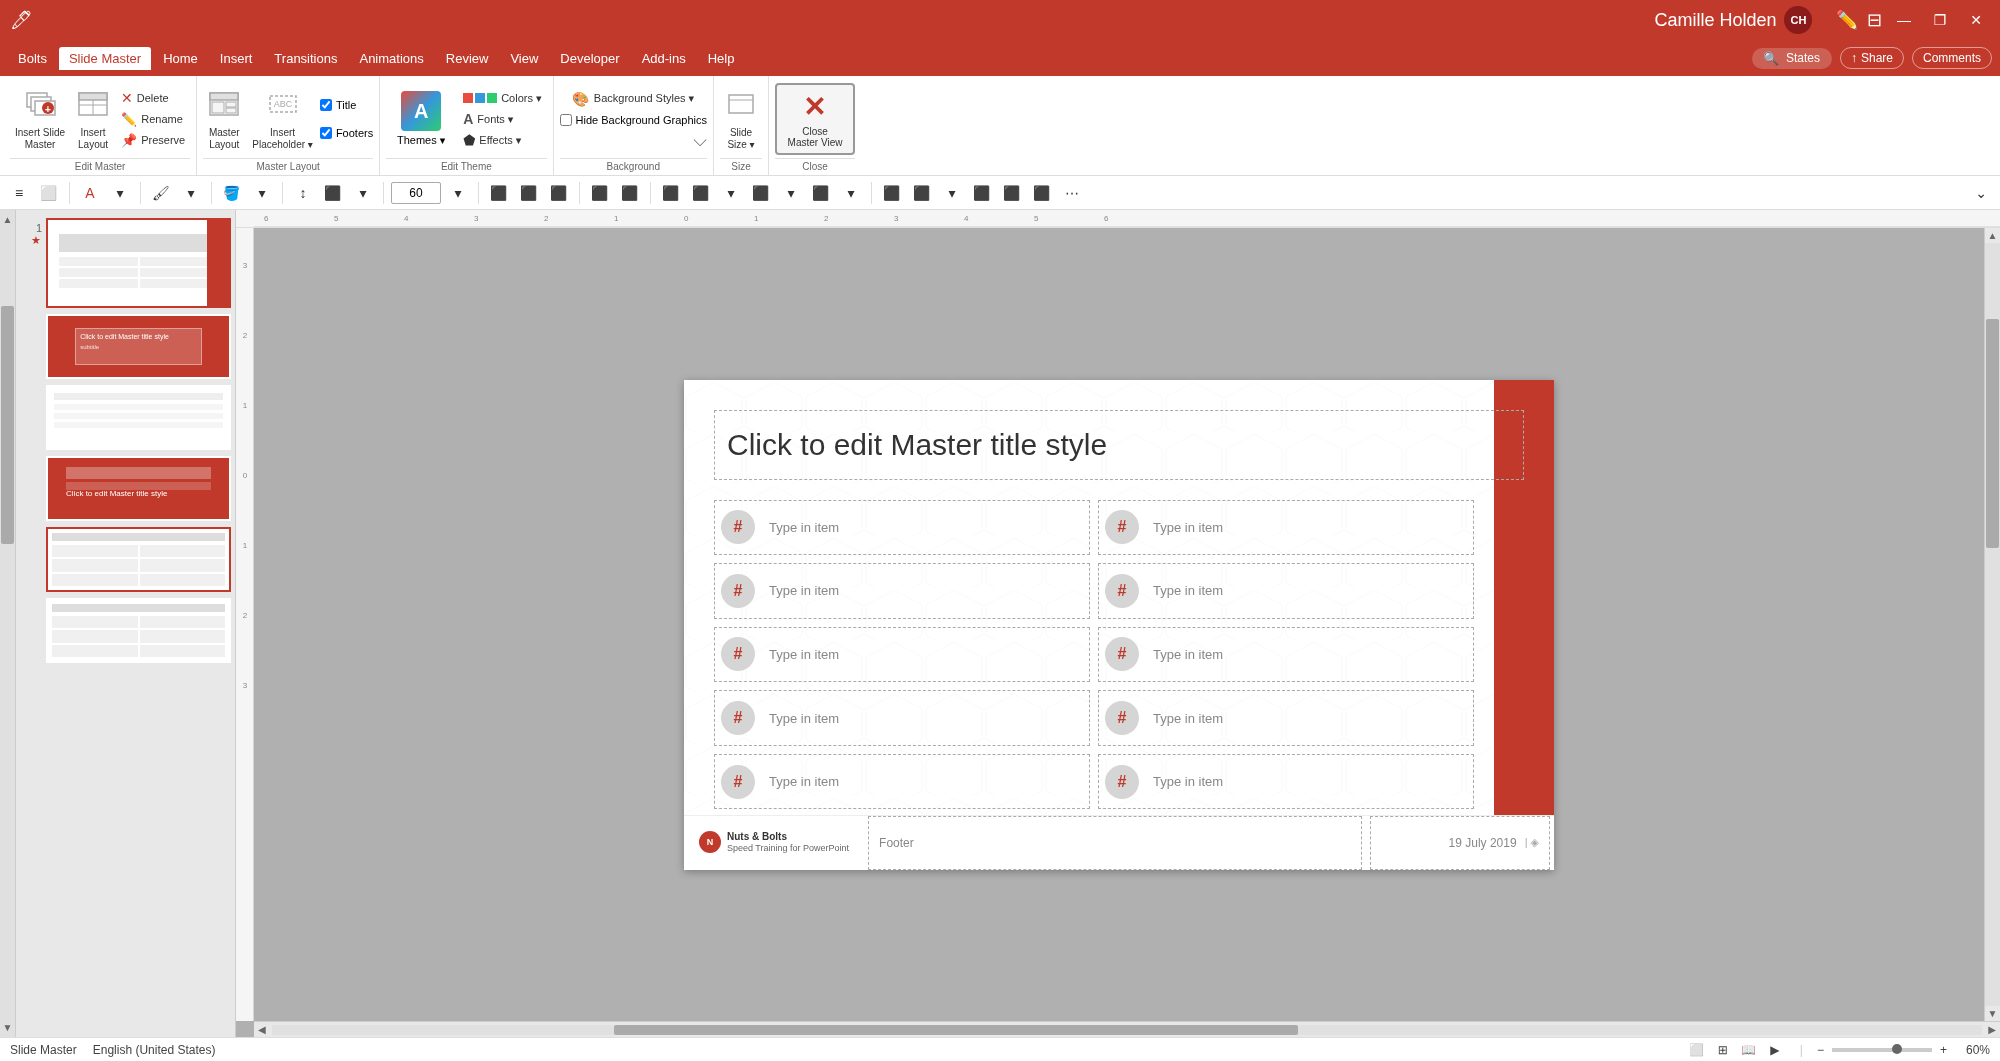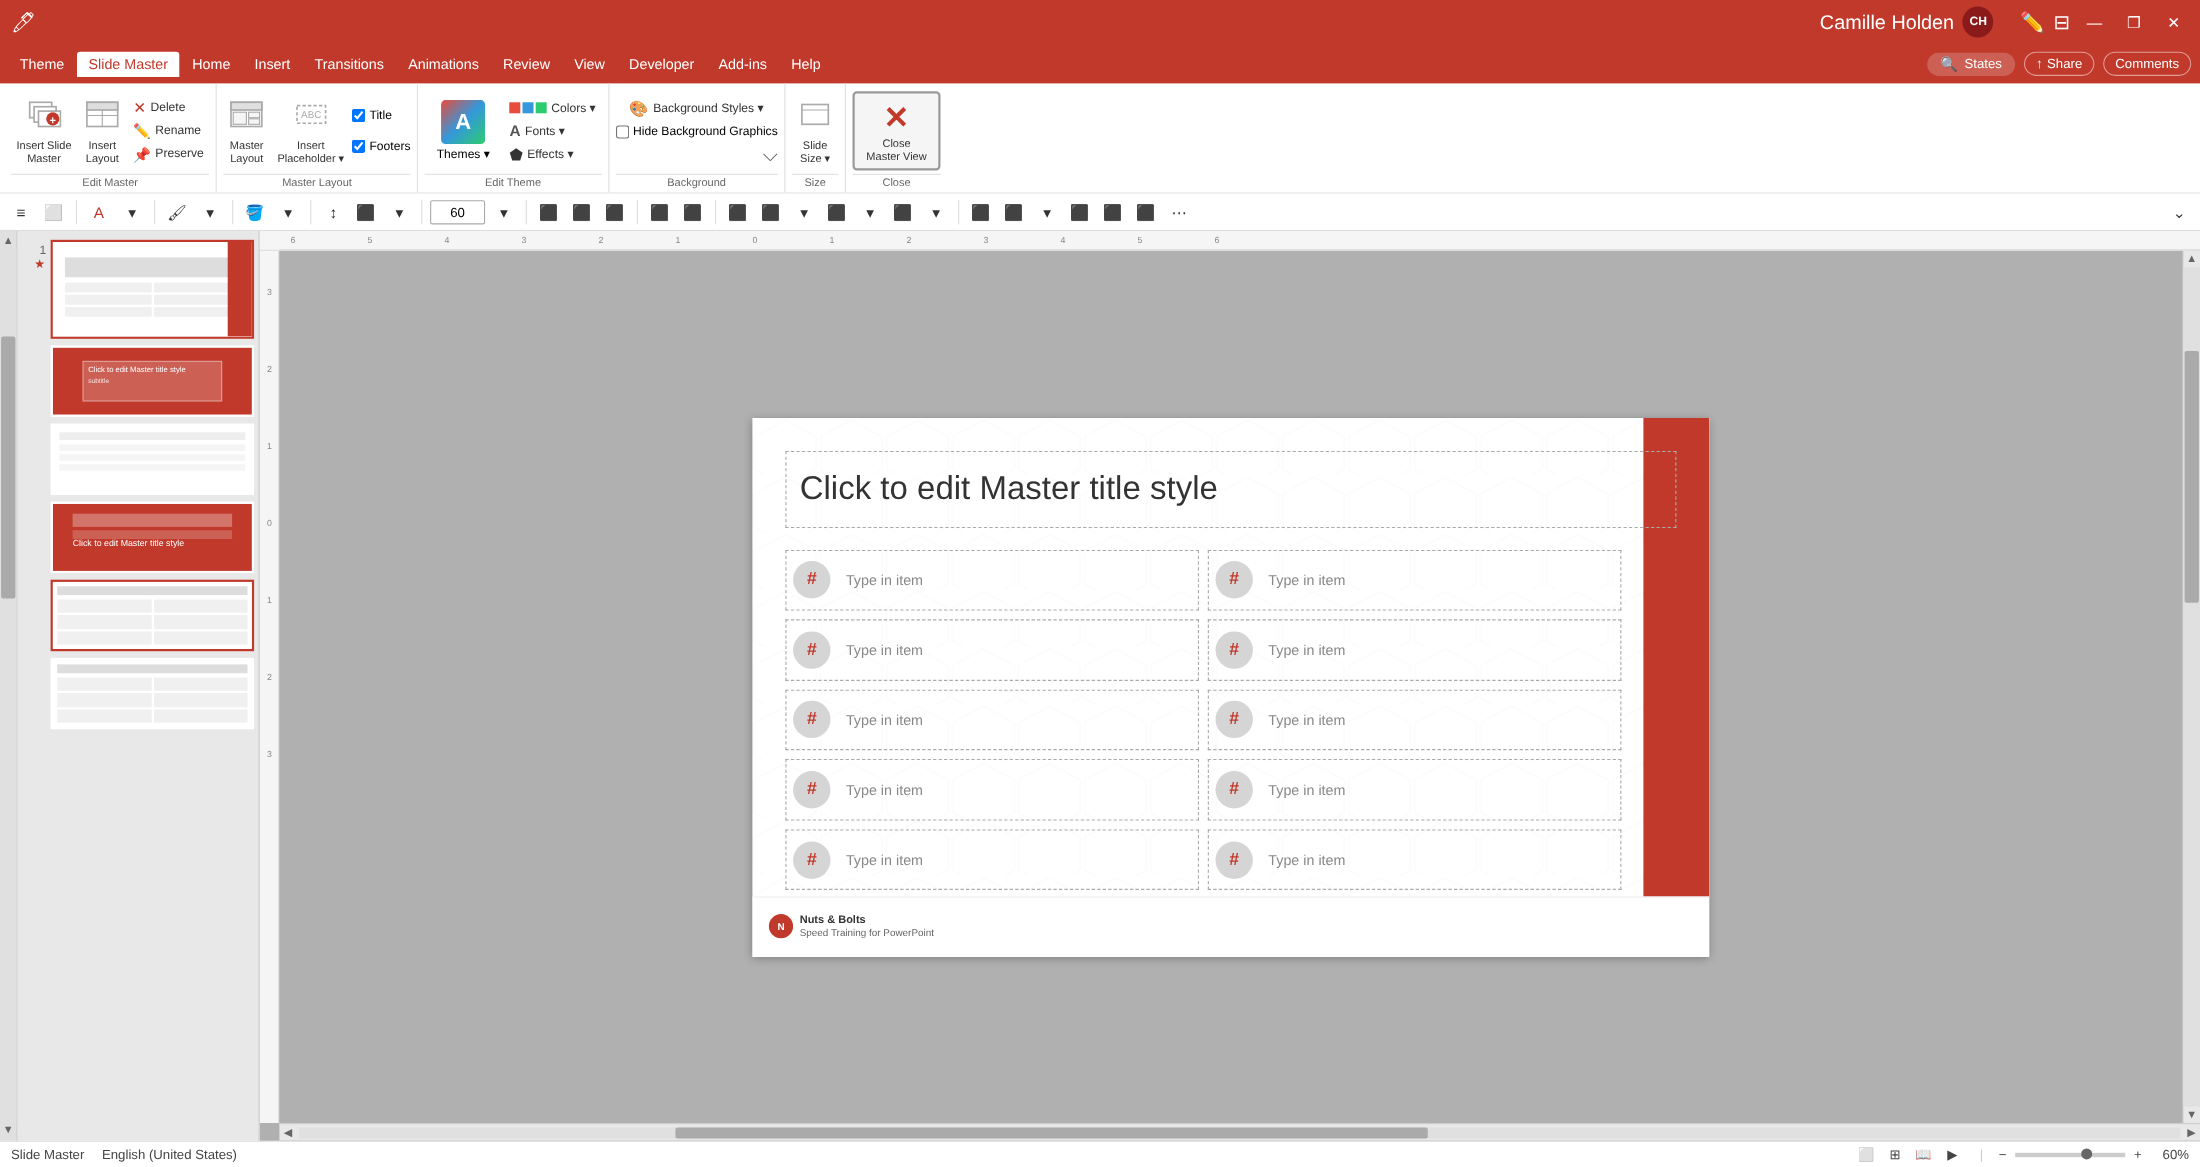--- a/index.html
+++ b/index.html
@@ -530,21 +530,21 @@
     <span style="font-size:18px; cursor:pointer;">⊟</span>
     <div class="win-controls">
       <span>—</span>
       <span>❐</span>
       <span>✕</span>
     </div>
   </div>
 </div>
 
 <div id="menubar">
-  <div class="menu-item">Theme</div>
+  <div class="menu-item">Bolts</div>
   <div class="menu-item active">Slide Master</div>
   <div class="menu-item">Home</div>
   <div class="menu-item">Insert</div>
   <div class="menu-item">Transitions</div>
   <div class="menu-item">Animations</div>
   <div class="menu-item">Review</div>
   <div class="menu-item">View</div>
   <div class="menu-item">Developer</div>
   <div class="menu-item">Add-ins</div>
   <div class="menu-item">Help</div>
@@ -976,20 +976,27 @@
           </div>
 
           <div class="slide-footer">
             <div class="footer-logo">
               <div class="logo-circle">N</div>
               <div class="logo-text">
                 <div>Nuts &amp; Bolts</div>
                 <div style="font-weight:normal; font-size:9px; color:#666;">Speed Training for PowerPoint</div>
               </div>
             </div>
+            <div class="footer-center">
+              <span>Footer</span>
+            </div>
+            <div class="footer-right">
+              <span>19 July 2019</span>
+              <span style="font-size:11px; color:#aaa;">| ◈</span>
+            </div>
           </div>
         </div>
       </div>
 
       <div class="vertical-scroll">
         <div class="scroll-arrow">▲</div>
         <div class="scroll-track">
           <div class="scroll-thumb-v"></div>
         </div>
         <div class="scroll-arrow">▼</div>

